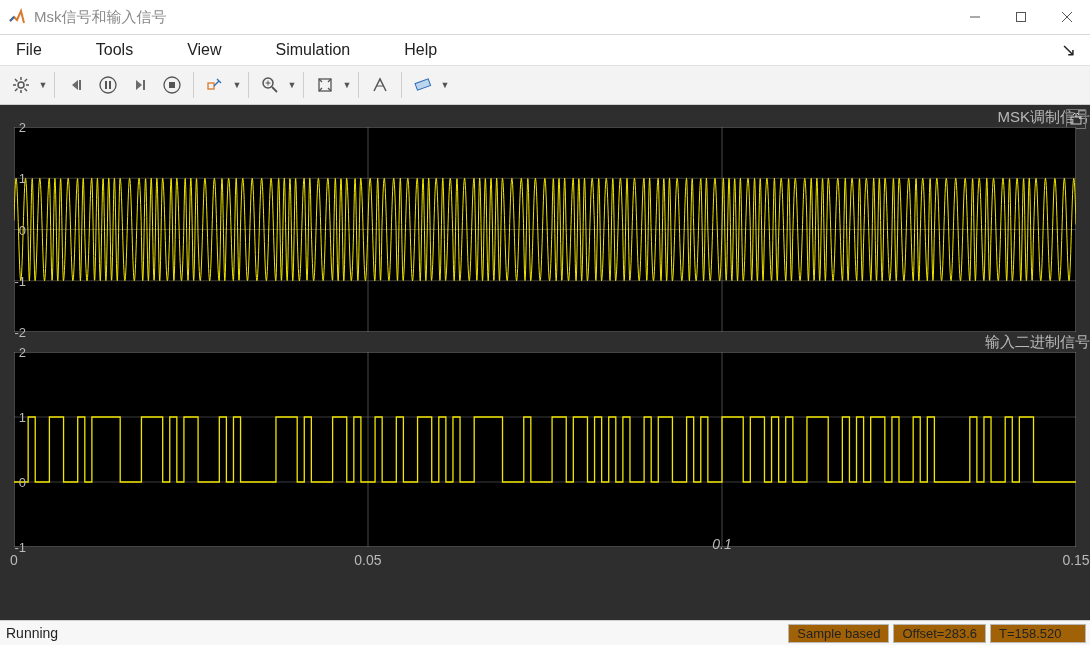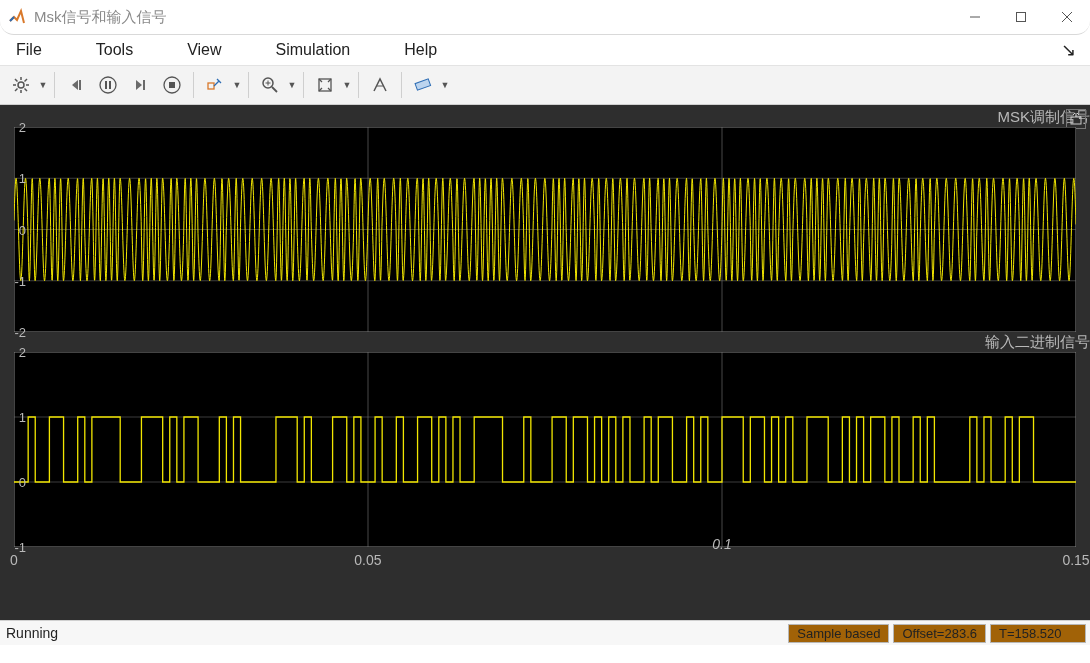--- a/index.html
+++ b/index.html
@@ -1,16 +1,16 @@
 <!DOCTYPE html>
 <html><head>
 <meta charset="utf-8">
 <style>
   html, body { margin:0; padding:0; width:1090px; height:663px; font-family:"Segoe UI", Arial, sans-serif; background:#fff; overflow:hidden; }
-  .titlebar { height:34px; display:flex; align-items:center; border-bottom:1px solid #d9d9d9; background:#fff;border-radius:14px; }
+  .titlebar { height:34px; display:flex; align-items:center; border-bottom:1px solid #d9d9d9; background:#fff; }
   .titlebar .app-icon { width:18px; height:18px; margin:0 8px; position:relative; }
   .titlebar .app-icon svg { width:18px; height:18px; }
   .titlebar .title { color:#8a8a8a; font-size:15px; flex:0 0 auto; }
   .titlebar .spacer { flex:1 1 auto; }
   .win-btn { width:46px; height:34px; display:flex; align-items:center; justify-content:center; color:#6b6b6b; }
   .win-btn svg { width:12px; height:12px; stroke:#555; stroke-width:1; fill:none; }
   .menubar { height:30px; display:flex; align-items:center; padding:0 6px; font-size:16px; color:#222;gap:34px; }
   .menubar .menu-item { padding:3px 10px; }
   .menubar .menu-tail { margin-left:auto; font-size:18px; color:#222; padding-right:8px; }
   .toolbar { height:38px; background:#f3f3f3; border-top:1px solid #e3e3e3; border-bottom:1px solid #cfcfcf; display:flex; align-items:center; padding:0 6px; gap:2px; }

